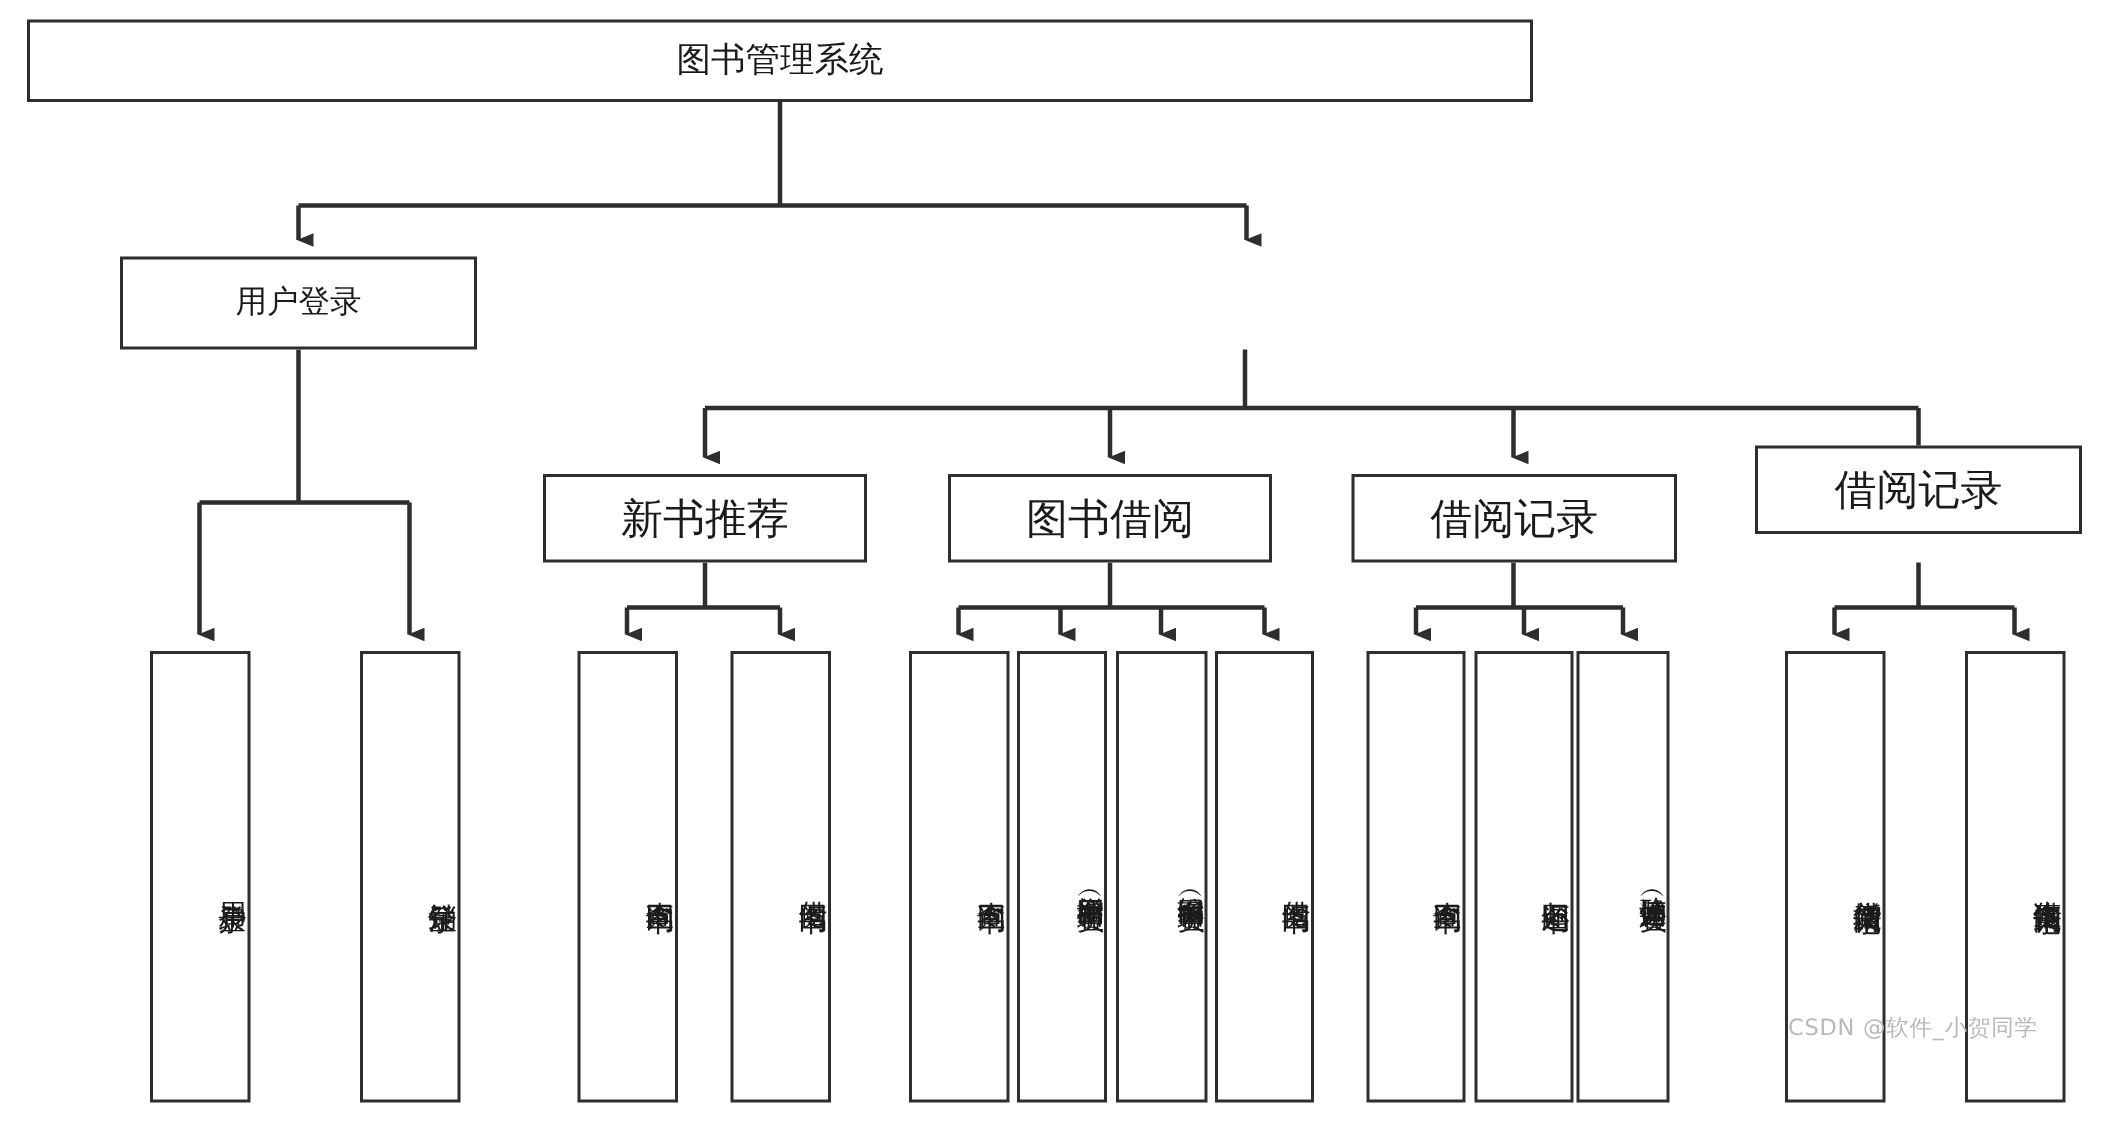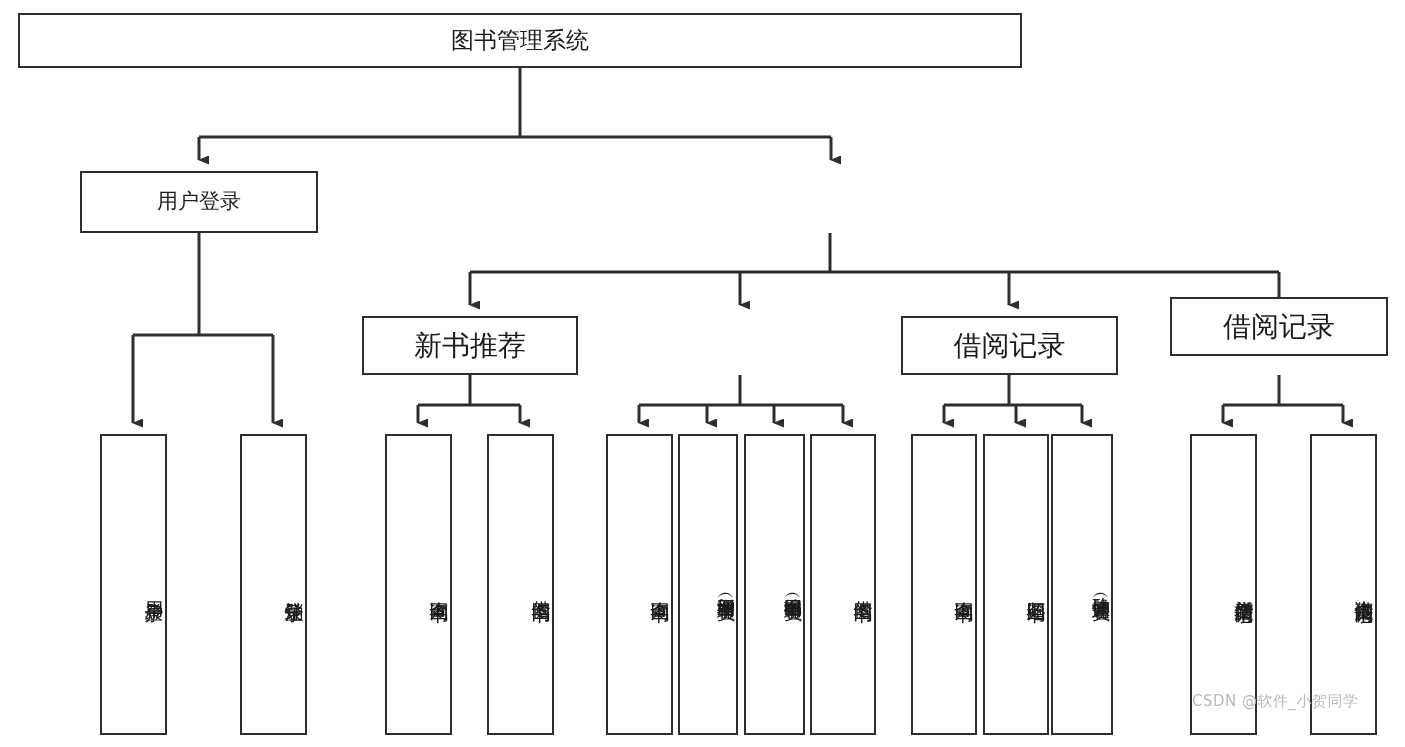--- a/index.html
+++ b/index.html
@@ -131,20 +131,23 @@
     <span>图书管理系统</span>
   </div>
 
   <div class="node mid" style="left:80px; top:171px; width:238px; height:62px;">
     <span>用户登录</span>
   </div>
 
   <div class="node sub" style="left:362px; top:316px; width:216px; height:59px;">
     <span>新书推荐</span>
   </div>
+  <div class="node sub" style="left:632px; top:316px; width:216px; height:59px;">
+    <span>图书借阅</span>
+  </div>
   <div class="node sub" style="left:901px; top:316px; width:217px; height:59px;">
     <span>借阅记录</span>
   </div>
   <div class="node sub" style="left:1170px; top:297px; width:218px; height:59px;">
     <span>借阅记录</span>
   </div>
 
   <div class="node leaf" style="left:100px; top:434px; width:67px; height:301px;">
     <span class="vtext">用户登录</span>
   </div>
@@ -178,15 +181,15 @@
   <div class="node leaf" style="left:1051px; top:434px; width:62px; height:301px; font-size:18px;">
     <span class="vtext">确认归还（管理员）</span>
   </div>
   <div class="node leaf" style="left:1190px; top:434px; width:67px; height:301px;">
     <span class="vtext">新增借阅记录</span>
   </div>
   <div class="node leaf" style="left:1310px; top:434px; width:67px; height:301px;">
     <span class="vtext">查询借阅记录</span>
   </div>
 
-  <div class="watermark" style="left:1192px; top:692px;">CSDN @软件_小贺同学</div>
+  <div class="watermark" style="left:1192px; top:676px;">CSDN @软件_小贺同学</div>
 
 </div>
 
 </body></html>

